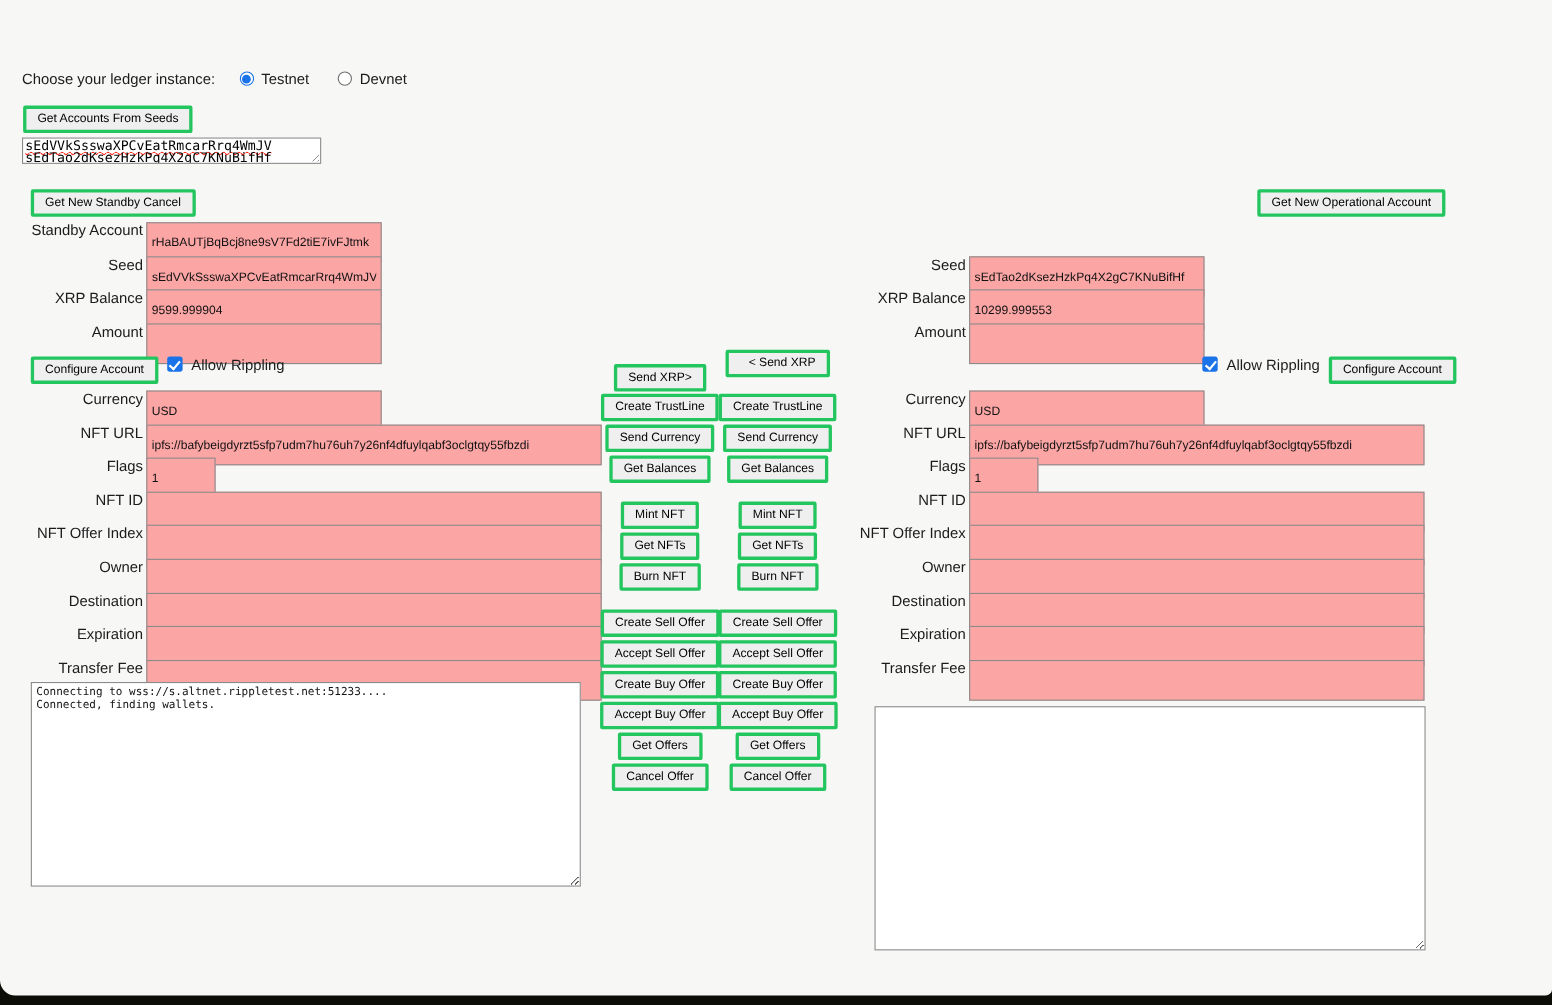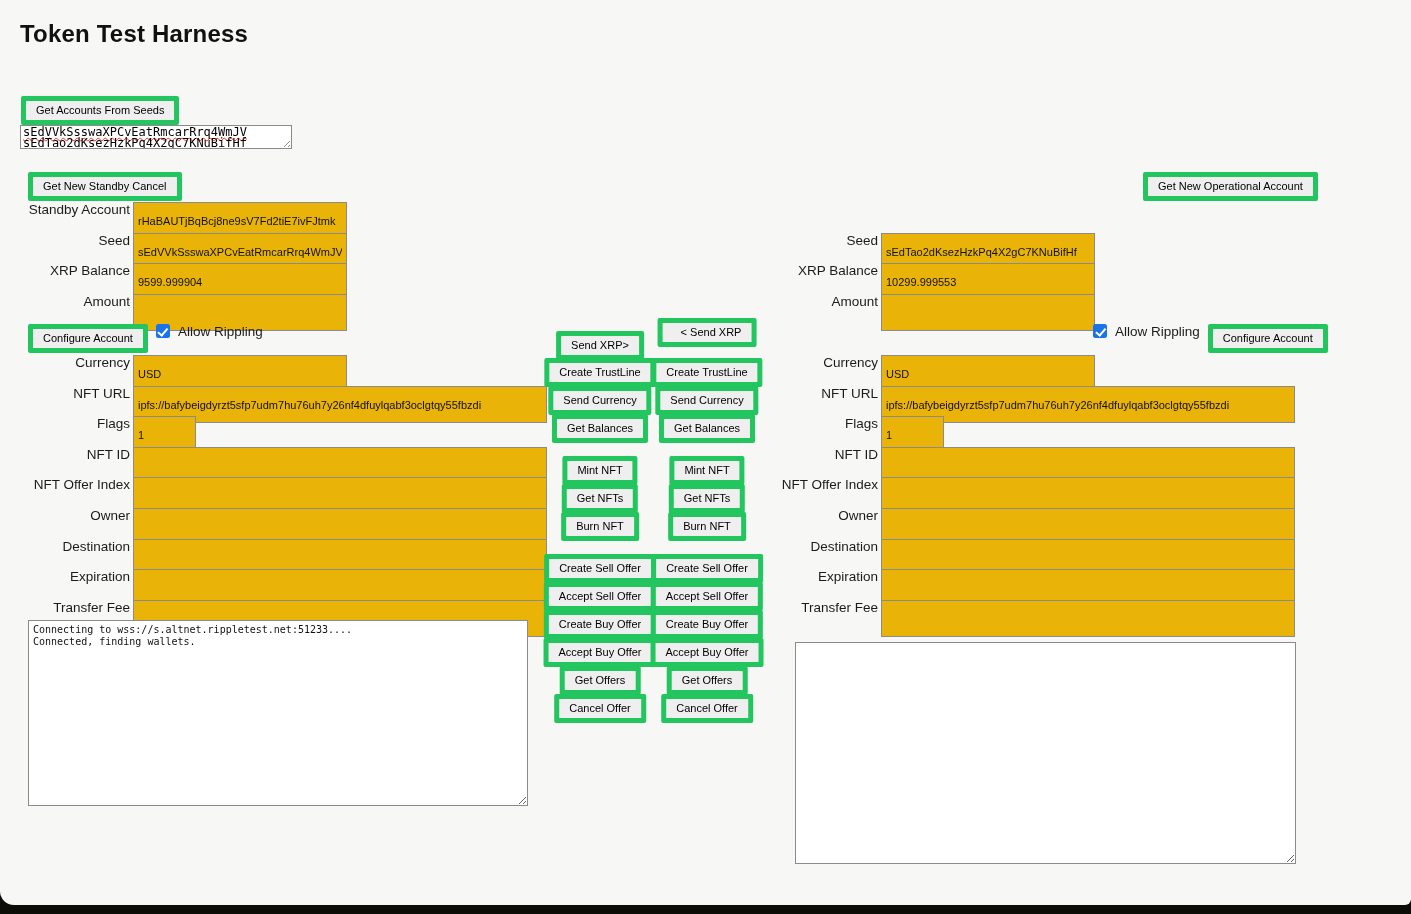--- a/index.html
+++ b/index.html
@@ -9,35 +9,35 @@
 
   .page-title{position:absolute;left:20px;top:20px;font-size:24px;font-weight:600;color:#111;letter-spacing:.2px;}
 
   .ledger-row{position:absolute;left:20px;top:64px;display:flex;align-items:center;font-size:13.5px;color:#1b1b1b;}
   .ledger-row .prompt{margin-right:22px;}
   .radio-group{display:flex;align-items:center;margin-right:26px;}
   .radio{width:13px;height:13px;border-radius:50%;background:#fff;border:1px solid #707070;box-sizing:border-box;margin-right:7px;position:relative;}
   .radio.checked{border:1.5px solid #1a73e8;}
   .radio.checked::after{content:"";position:absolute;inset:1.5px;border-radius:50%;background:#1a73e8;}
 
-  .btn{display:inline-block;background:#efefef;border:5px solid #22c55e;border-radius:2px;color:#000;
+  .btn{display:inline-block;background:#efefef;border:3px solid #22c55e;border-radius:2px;color:#000;
        font-size:11px;font-family:"Liberation Sans","DejaVu Sans",sans-serif;padding:3px 10px;line-height:13px;white-space:nowrap;cursor:default;}
   .abs{position:absolute;}
 
   .seed-box{position:absolute;left:20px;top:125px;width:272px;height:24px;background:#fff;border:1px solid #8b8b8b;
             box-sizing:border-box;font-family:"DejaVu Sans Mono","Liberation Mono",monospace;font-size:12px;line-height:11px;
             padding:1px 2px;overflow:hidden;white-space:nowrap;}
   .seed-line{display:block;text-decoration:underline wavy #ff2d1f 1px;text-decoration-skip-ink:none;text-underline-offset:1px;}
   .grip{position:absolute;right:1px;bottom:1px;width:9px;height:9px;
         background:repeating-linear-gradient(135deg,transparent,transparent 2px,#8a8a8a 2px,#8a8a8a 3px);
         clip-path:polygon(100% 0,100% 100%,0 100%);}
 
   .row{position:absolute;display:flex;align-items:flex-start;height:21px;}
   .lbl{width:130px;text-align:right;font-size:13.5px;color:#1b1b1b;flex:0 0 130px;}
-  .row input{margin-left:3px;height:37px;box-sizing:border-box;border:1px solid #8b8b8b;background:#eab308;
+  .row input{margin-left:3px;height:37px;box-sizing:border-box;border:1px solid #8b8b8b;background:#fca5a5;
              font-size:11px;font-family:"Liberation Sans","DejaVu Sans",sans-serif;padding:0 4px;color:#111;}
   .in-narrow{width:214px;}
   .in-wide{width:414px;}
   .in-flags{width:63px;}
 
   .chk{width:14px;height:14px;border-radius:2.5px;background:#1a73e8;position:relative;flex:0 0 14px;}
   .chk::after{content:"";position:absolute;left:4.5px;top:1.5px;width:3.5px;height:7.5px;
               border-right:2px solid #fff;border-bottom:2px solid #fff;transform:rotate(40deg);}
   .chk-label{font-size:13.5px;color:#1b1b1b;margin:0 8px;}
 
@@ -46,22 +46,32 @@
            padding:3px 4px;resize:both;white-space:pre;overflow:auto;}
 
   .mbtn{position:absolute;transform:translateX(-50%);}
 </style>
 </head>
 <body>
 
 <div id="app">
   <div class="page">
 
-    <div class="page-title">Token Test Harness</div>
-
+
+    <div class="ledger-row">
+      <span class="prompt">Choose your ledger instance:</span>
+      <span class="radio-group">
+        <span class="radio checked"></span>
+        <span>Testnet</span>
+      </span>
+      <span class="radio-group">
+        <span class="radio"></span>
+        <span>Devnet</span>
+      </span>
+    </div>
 
     <button class="btn abs" style="left:21px;top:96px;">Get Accounts From Seeds</button>
 
     <div class="seed-box">
       <span class="seed-line">sEdVVkSsswaXPCvEatRmcarRrq4WmJV</span>
       <span class="seed-line">sEdTao2dKsezHzkPq4X2gC7KNuBifHf</span>
       <span class="grip"></span>
     </div>
 
     <button class="btn abs" style="left:28px;top:172px;">Get New Standby Cancel</button>

